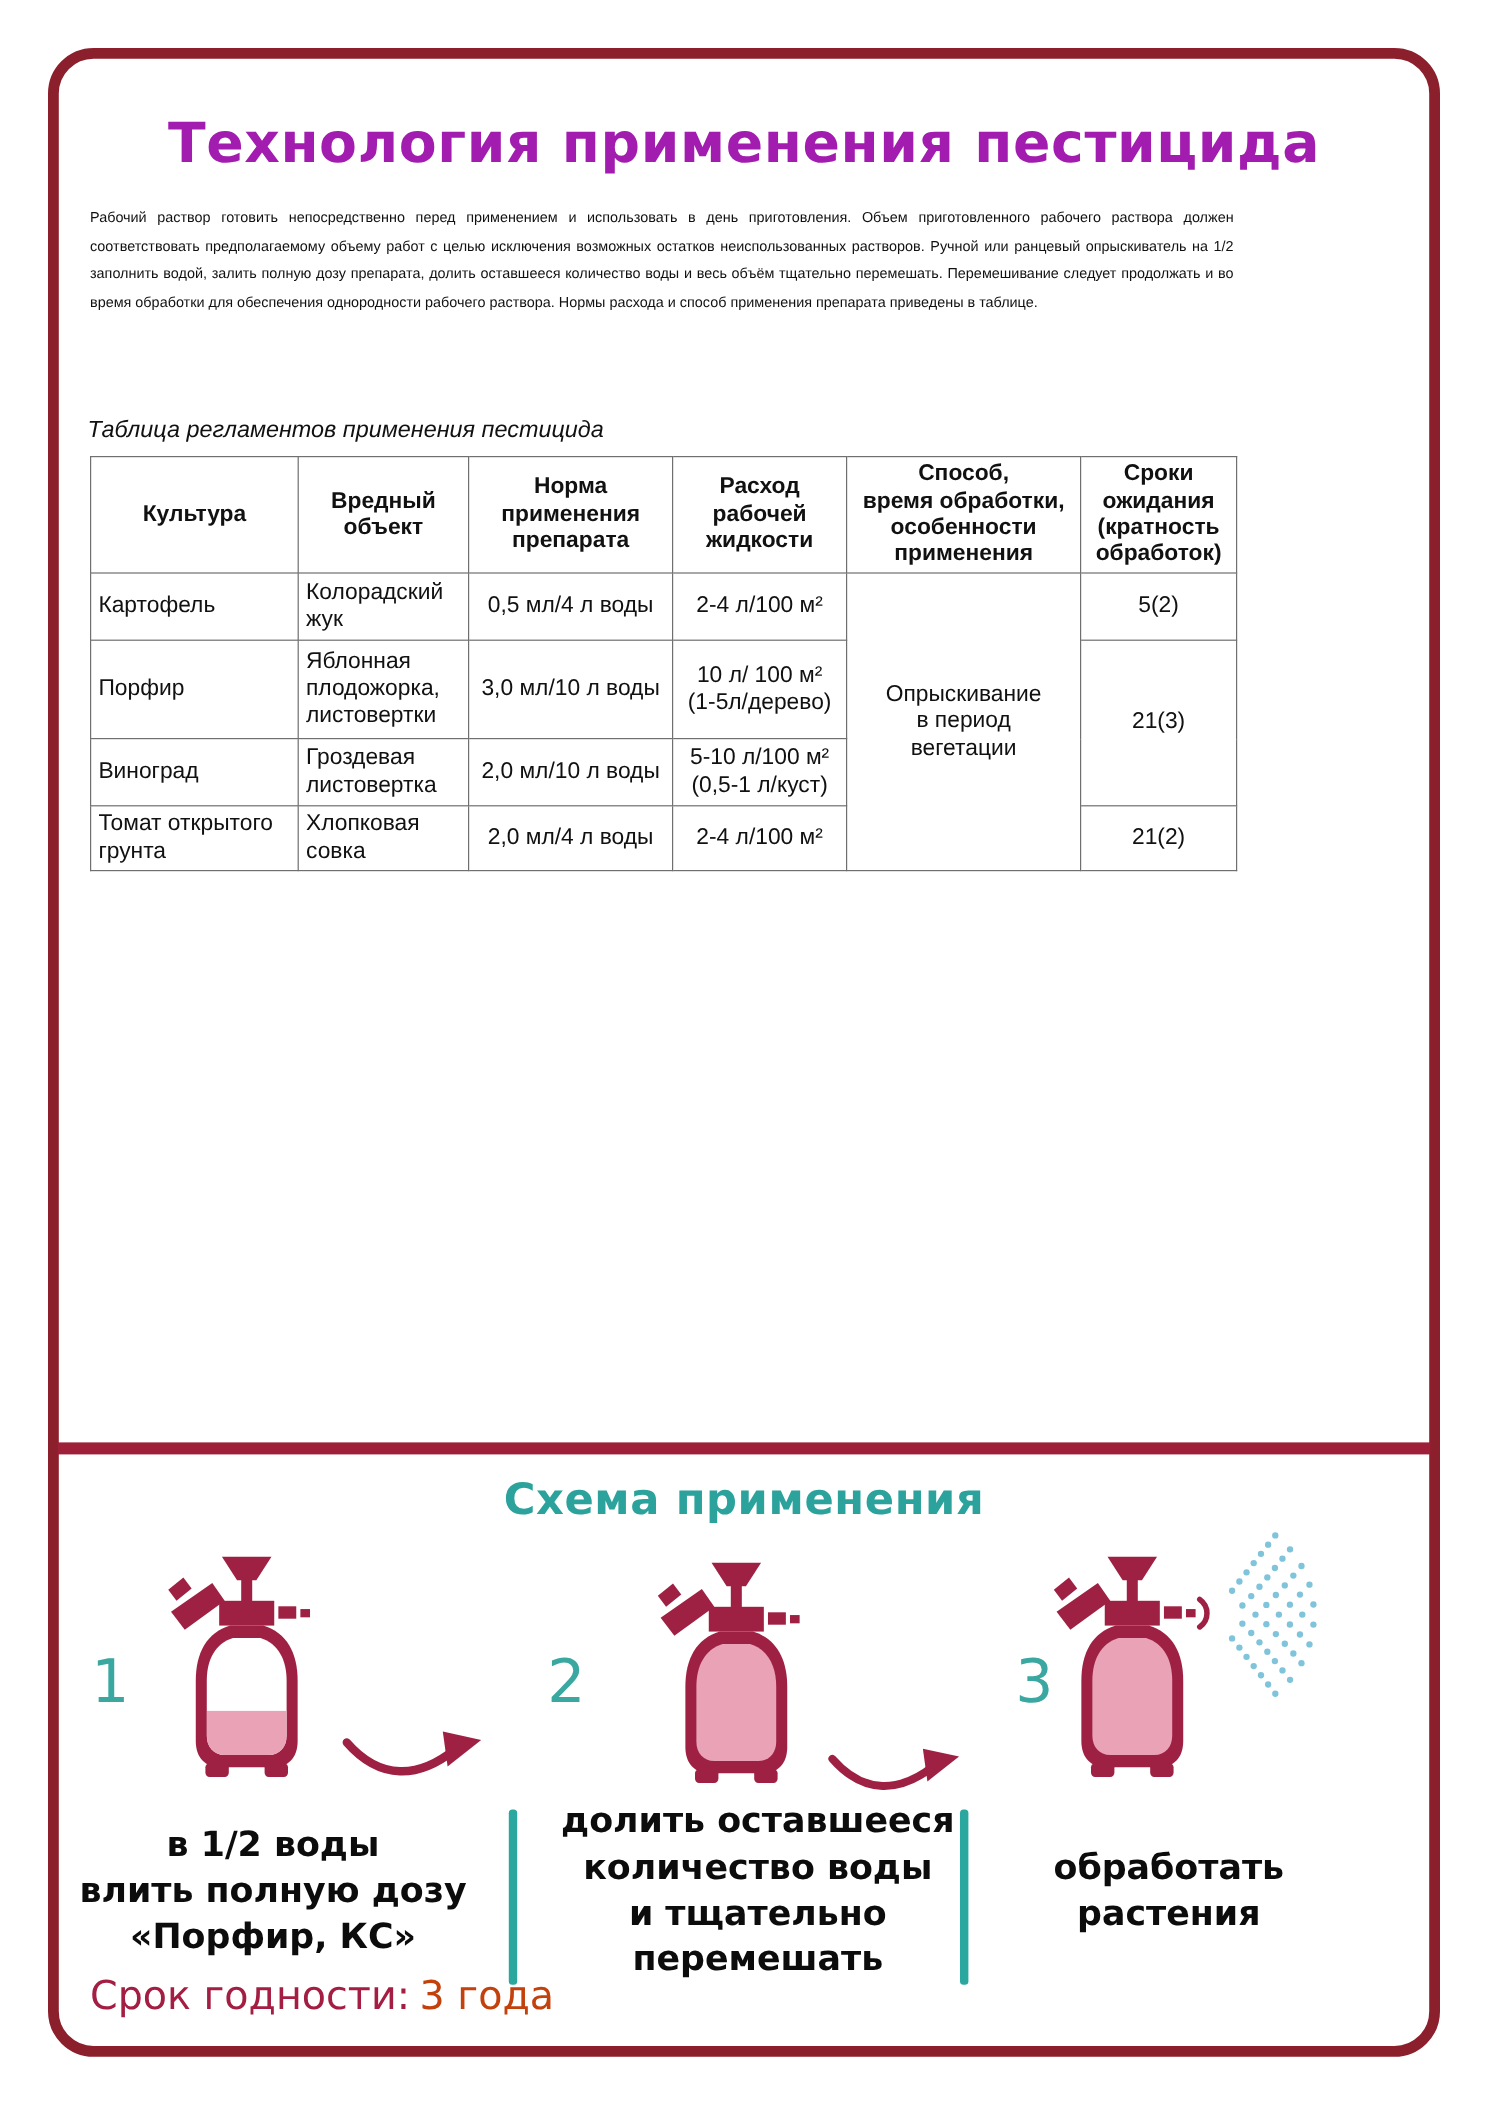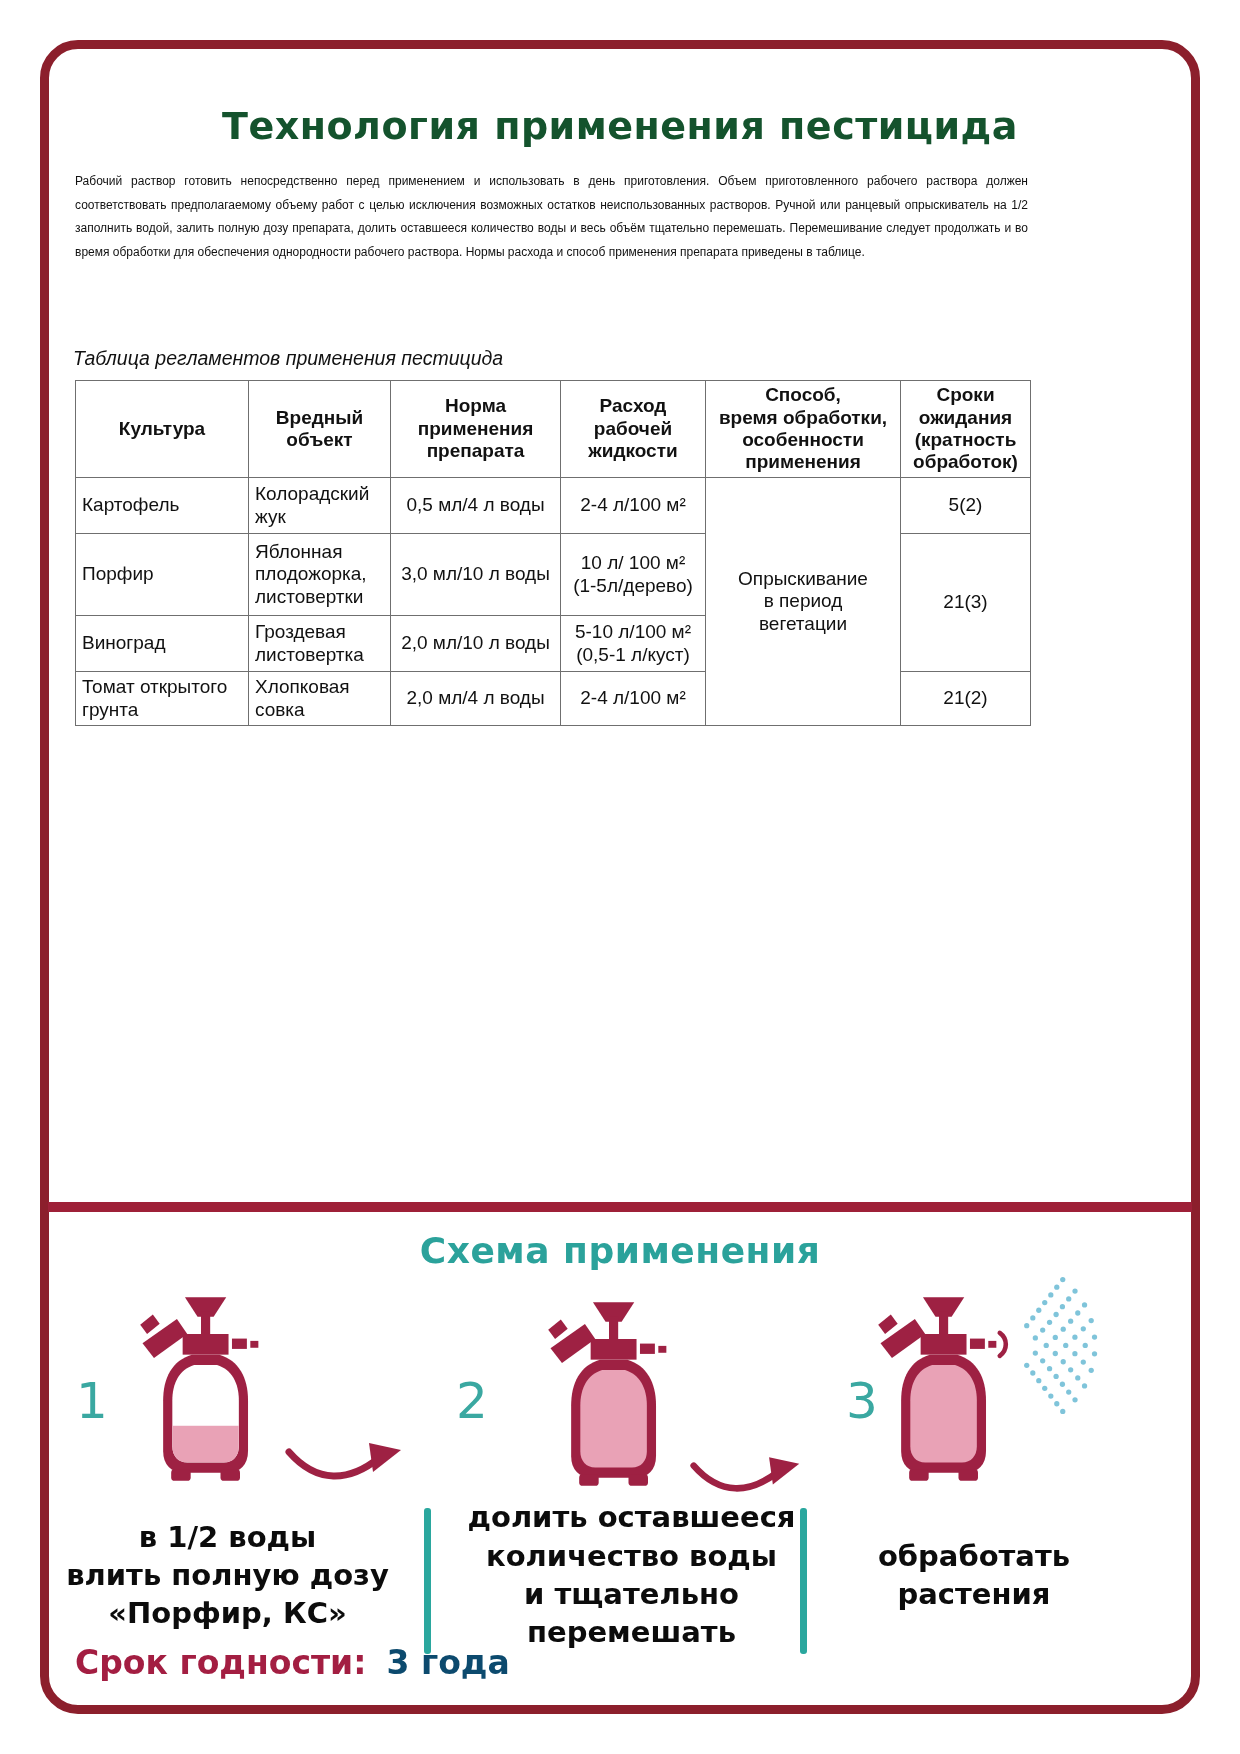--- a/index.html
+++ b/index.html
@@ -1,21 +1,21 @@
 <!DOCTYPE html>
 <html><head>
 <meta charset="utf-8">
 <style>
   html,body{margin:0;padding:0;background:#ffffff;}
   .page{position:relative;width:1240px;height:1754px;background:#ffffff;overflow:hidden;
         font-family:"Liberation Sans", sans-serif;color:#111;}
   .frame{position:absolute;left:40px;top:40px;width:1160px;height:1674px;box-sizing:border-box;
          border:9px solid #8c1f2c;border-radius:38px;}
-  .title{position:absolute;left:0;top:104px;width:100%;margin:0;text-align:center;
-         font-family:"DejaVu Sans", sans-serif;font-weight:bold;font-size:38px;color:#14532d;letter-spacing:.5px;}
+  .title{position:absolute;left:0;top:92px;width:100%;margin:0;text-align:center;
+         font-family:"DejaVu Sans", sans-serif;font-weight:bold;font-size:46px;color:#a21caf;letter-spacing:.5px;}
   .intro{position:absolute;left:75px;top:170px;width:953px;margin:0;font-size:12px;line-height:23.5px;
          text-align:justify;}
   .caption{position:absolute;left:73px;top:347px;width:955px;font-style:italic;font-size:19.5px;}
   .reg-table{position:absolute;left:75px;top:380px;width:955px;border-collapse:collapse;table-layout:fixed;
              font-size:19px;}
   .reg-table th,.reg-table td{border:1px solid #6f6f6f;vertical-align:middle;padding:3px 6px;overflow:hidden;}
   .reg-table th{font-weight:bold;text-align:center;line-height:1.18;}
   .reg-table td{line-height:1.18;}
   .c-left{text-align:left;padding-left:8px;}
   .c-mid{text-align:center;}
@@ -34,22 +34,22 @@
   .arrow{position:absolute;}
   .a1{left:283px;top:1438px;width:122px;height:52px;}
   .a2{left:688px;top:1452px;width:115px;height:50px;}
   .step-label{position:absolute;top:1500px;height:150px;display:flex;align-items:center;justify-content:center;
               text-align:center;font-family:"DejaVu Sans", sans-serif;font-weight:bold;font-size:29px;
               line-height:1.32;color:#0c0c0c;white-space:pre-line;}
   .l1{left:65px;width:325px;} .l2{left:448px;width:335px;margin-left:16px;} .l3{left:824px;width:300px;}
   .vbar{position:absolute;top:1508px;width:7px;height:146px;border-radius:3px;background:#2aa79e;}
   .b1{left:424px;} .b2{left:800px;}
   .shelf{position:absolute;left:75px;top:1643px;font-family:"DejaVu Sans", sans-serif;font-size:33px;}
-  .shelf-label{font-weight:bold;color:#a31e42;margin-right:20px;}
-  .shelf-value{font-weight:700;color:#0c4a6e;}
+  .shelf-label{font-weight:normal;color:#a31e42;margin-right:8px;}
+  .shelf-value{font-weight:400;color:#c2410c;}
 </style>
 </head>
 <body>
 
 <div class="page">
   <div class="frame"></div>
 
   <h1 class="title">Технология применения пестицида</h1>
 
   <p class="intro">Рабочий раствор готовить непосредственно перед применением и использовать в день приготовления. Объем приготовленного рабочего раствора должен соответствовать предполагаемому объему работ с целью исключения возможных остатков неиспользованных растворов. Ручной или ранцевый опрыскиватель на 1/2 заполнить водой, залить полную дозу препарата, долить оставшееся количество воды и весь объём тщательно перемешать. Перемешивание следует продолжать и во время обработки для обеспечения однородности рабочего раствора. Нормы расхода и способ применения препарата приведены в таблице.</p>

